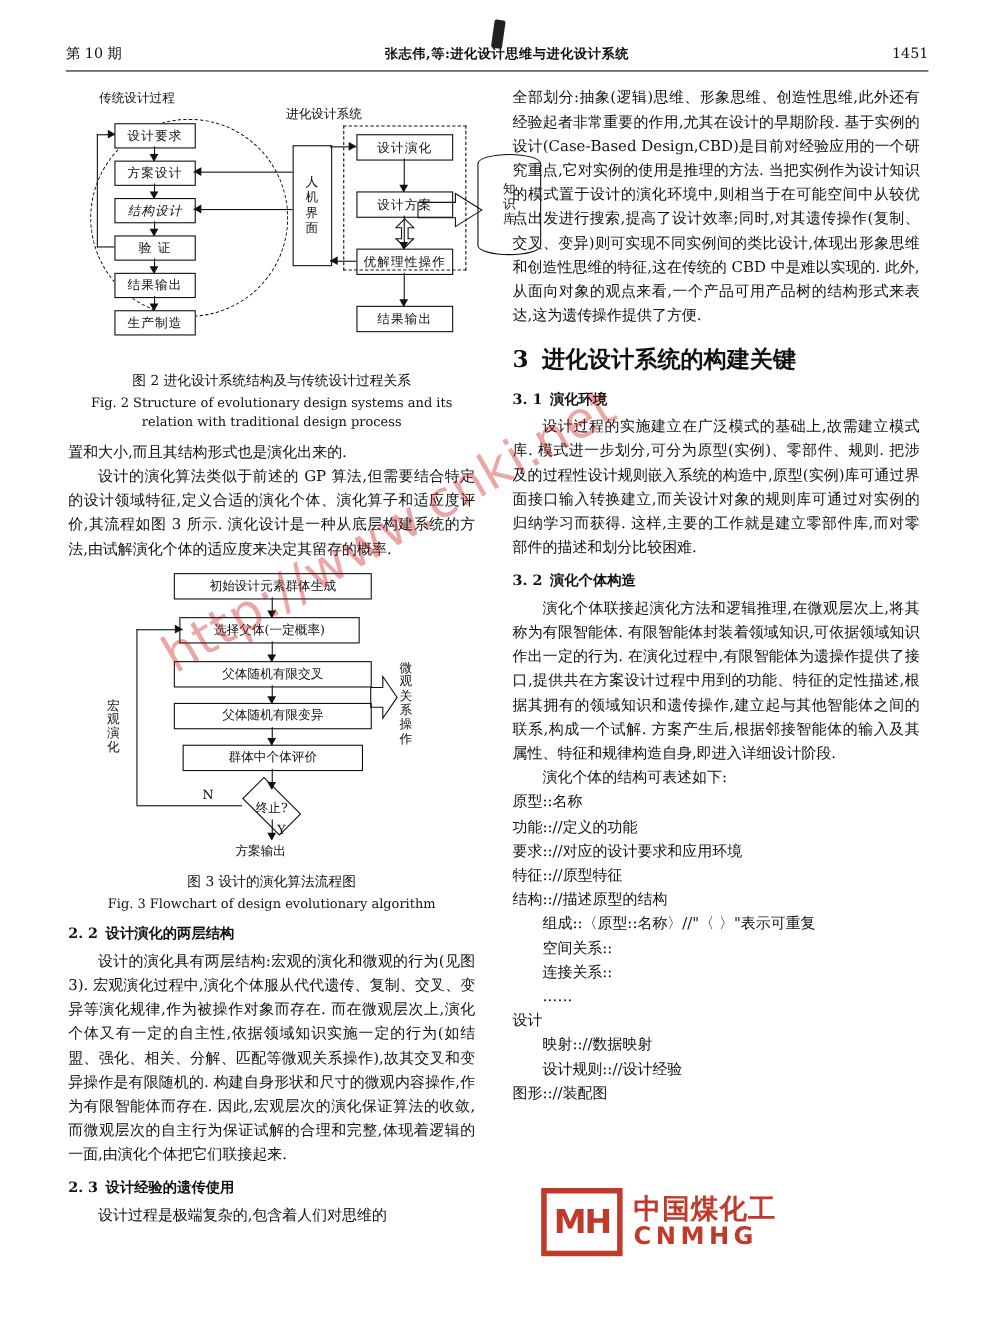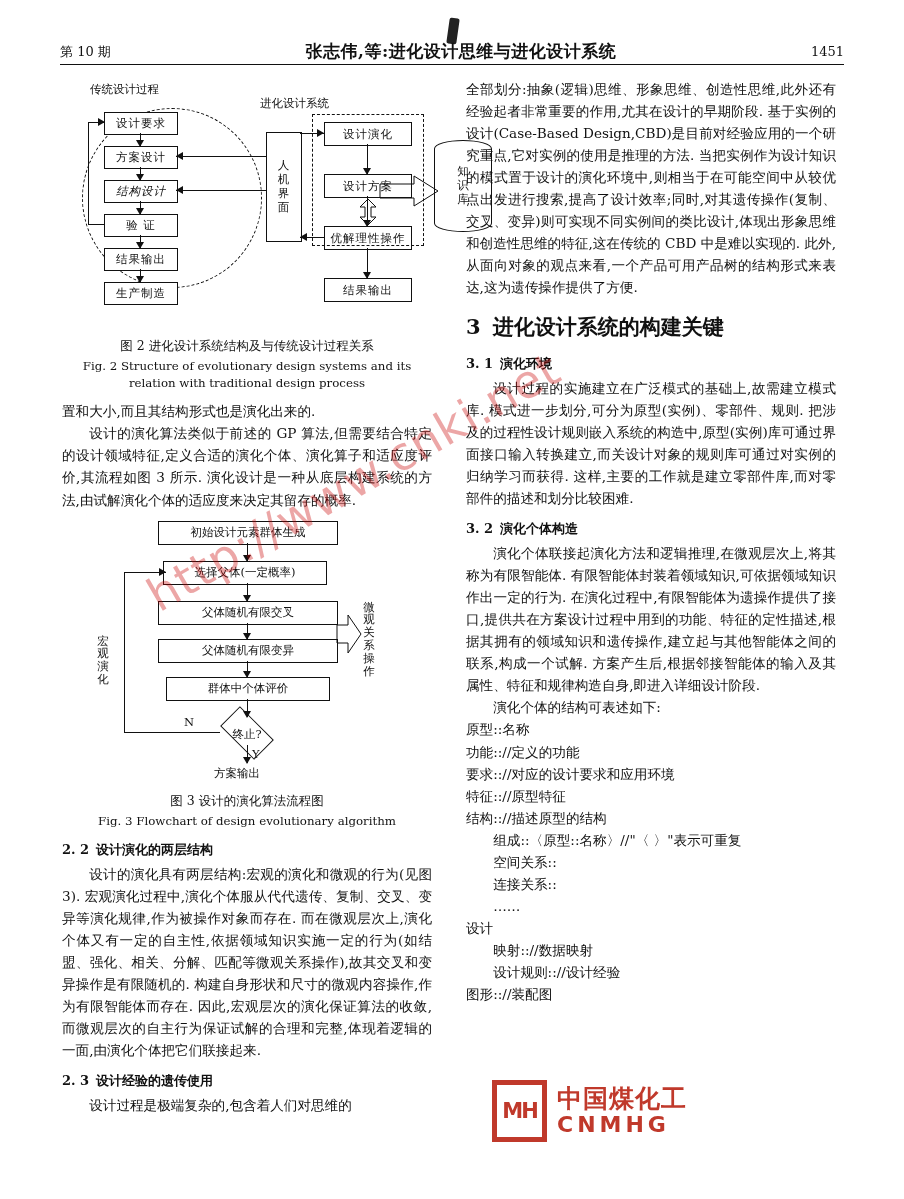--- a/index.html
+++ b/index.html
@@ -12,21 +12,21 @@
     overflow:hidden;
   }
   .page{position:relative;width:904px;height:1199px;}
 
   
   .header{
     position:absolute;left:60px;right:60px;top:40px;
     display:flex;align-items:center;justify-content:space-between;
     font-size:13.5px;
   }
-  .header .center{font-weight:bold;letter-spacing:.5px;font-size:17px;}
+  .header .center{font-weight:bold;letter-spacing:.5px;font-size:12px;}
   .header .left,.header .right{font-size:13px;}
   .rule{
     position:absolute;left:60px;right:60px;top:64px;
     border-top:1px solid #111;
   }
 
   
   .col{
     position:absolute;top:78px;width:370px;
     font-size:13.6px;line-height:1.62;
@@ -110,23 +110,23 @@
     position:absolute;left:448px;top:18px;width:10px;height:26px;
     background:#222;transform:rotate(8deg);border-radius:2px;
   }
 
   
   .logo{
     position:absolute;left:492px;top:1078px;width:236px;height:66px;
     display:flex;align-items:center;
   }
   .logo .mark{
-    width:55px;height:62px;border:5px solid #c0392b;box-sizing:border-box;
+    width:74px;height:62px;border:5px solid #c0392b;box-sizing:border-box;
     color:#c0392b;font-family:"DejaVu Sans","Liberation Sans",sans-serif;
-    font-weight:bold;font-size:21px;display:flex;align-items:center;justify-content:center;
+    font-weight:bold;font-size:30px;display:flex;align-items:center;justify-content:center;
     letter-spacing:-2px;
   }
   .logo .txt{margin-left:10px;line-height:1.1;}
   .logo .txt .cn{
     font-family:"DejaVu Sans","Liberation Sans",sans-serif;
     font-size:25px;color:#c0392b;font-weight:bold;letter-spacing:1px;
   }
   .logo .txt .en{
     font-family:"DejaVu Sans","Liberation Sans",sans-serif;
     font-size:22px;color:#c0392b;font-weight:bold;letter-spacing:4px;

